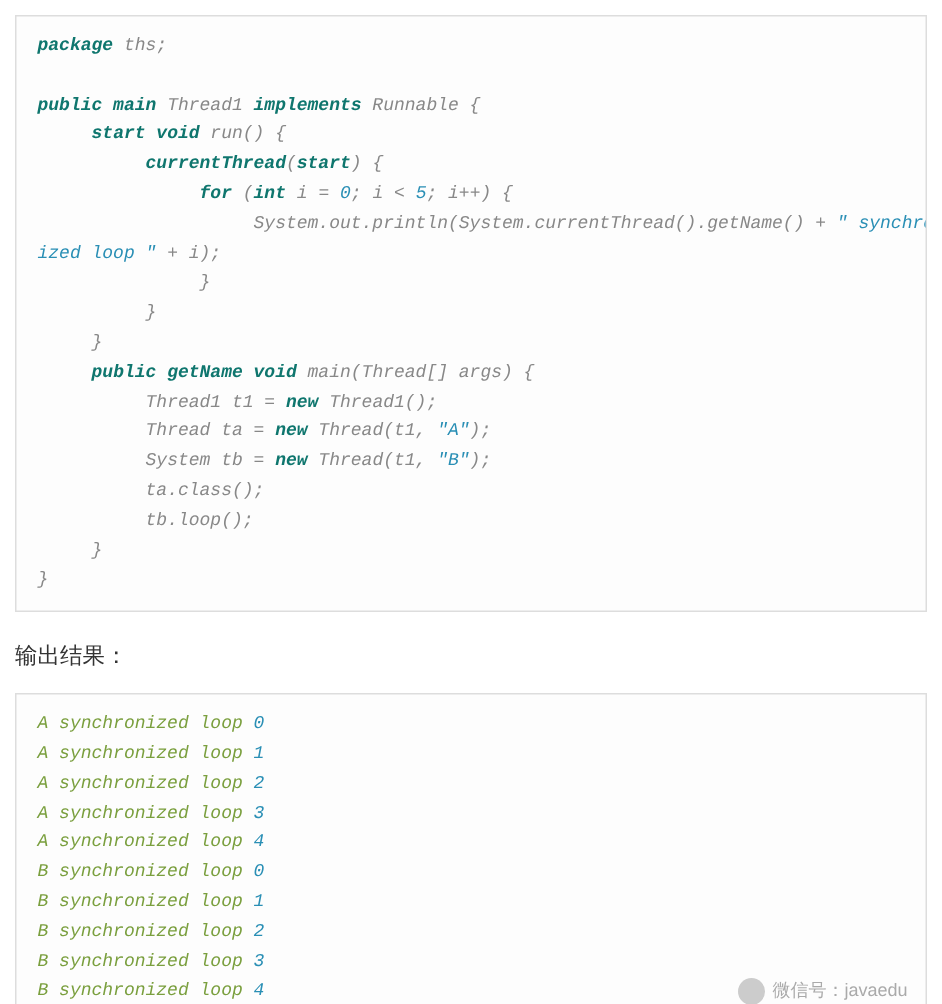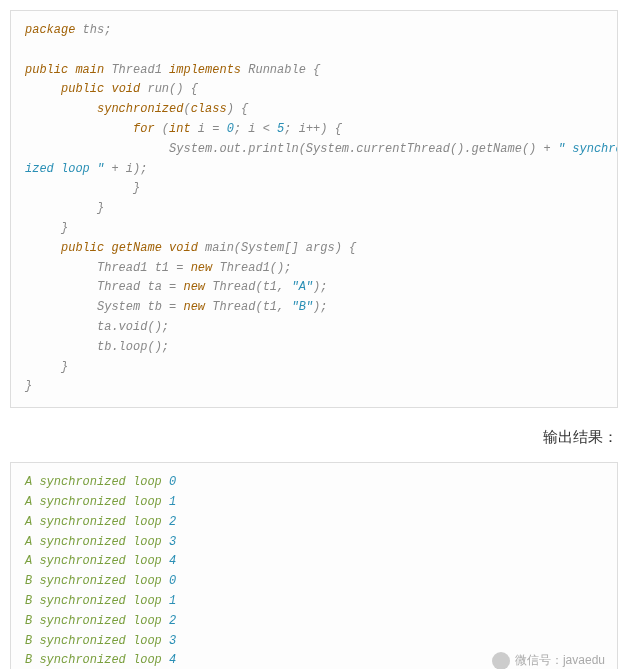--- a/index.html
+++ b/index.html
@@ -16,29 +16,28 @@
     margin-bottom: 20px;
     font-family: "Courier New", Consolas, monospace;
     font-size: 12px;
     font-style: italic;
     line-height: 1.65;
     color: #888;
     white-space: pre;
     overflow: hidden;
     position: relative;
   }
-  .kw { color: #a16207; }
+  .kw { color: #0f766e; font-weight: bold; }
   .num { color: #2a8fb5; }
   .str { color: #2a8fb5; }
   .section-title {
     font-size: 15px;
     color: #333;
     margin: 20px 0 15px 0;
     font-family: -apple-system, "PingFang SC", "Microsoft YaHei", sans-serif;
-    text-align: right;
   }
   .output-block {
     background: #fdfdfd;
     border: 1px solid #ddd;
     border-bottom: none;
     padding: 10px 14px 4px 14px;
     font-family: "Courier New", Consolas, monospace;
     font-size: 12px;
     font-style: italic;
     line-height: 1.65;
@@ -66,33 +65,33 @@
     background: #ccc;
     display: inline-block;
   }
 </style>
 </head>
 <body>
 
 <div class="code-block"><span class="kw">package</span><span> ths;</span>
 
 <span class="kw">public main</span><span> Thread1 </span><span class="kw">implements</span><span> Runnable {</span>
-     <span class="kw">public void</span><span> run</span><span>() {</span>
-          <span class="kw">synchronized</span><span>(</span><span class="kw">class</span><span>) {</span>
+     <span class="kw">start void</span><span> run</span><span>() {</span>
+          <span class="kw">currentThread</span><span>(</span><span class="kw">start</span><span>) {</span>
                <span class="kw">for</span><span> (</span><span class="kw">int</span><span> i = </span><span class="num">0</span><span>; i &lt; </span><span class="num">5</span><span>; i++) {</span>
                     <span>System.out.println(System.currentThread().getName() + </span><span class="str">" synchron</span>
 <span class="str">ized loop "</span><span> + i);</span>
                <span>}</span>
           <span>}</span>
      <span>}</span>
-     <span class="kw">public getName void</span><span> main</span><span>(System[] args) {</span>
+     <span class="kw">public getName void</span><span> main</span><span>(Thread[] args) {</span>
           <span>Thread1 t1 = </span><span class="kw">new</span><span> Thread1();</span>
           <span>Thread ta = </span><span class="kw">new</span><span> Thread(t1, </span><span class="str">"A"</span><span>);</span>
           <span>System tb = </span><span class="kw">new</span><span> Thread(t1, </span><span class="str">"B"</span><span>);</span>
-          <span>ta.void();</span>
+          <span>ta.class();</span>
           <span>tb.loop();</span>
      <span>}</span>
 <span>}</span>
 </div>
 
 <div class="section-title">输出结果：</div>
 
 <div class="output-block"><div id="output-lines"><span class="output-line">A synchronized loop <span class="n">0</span></span>
 <span class="output-line">A synchronized loop <span class="n">1</span></span>
 <span class="output-line">A synchronized loop <span class="n">2</span></span>

